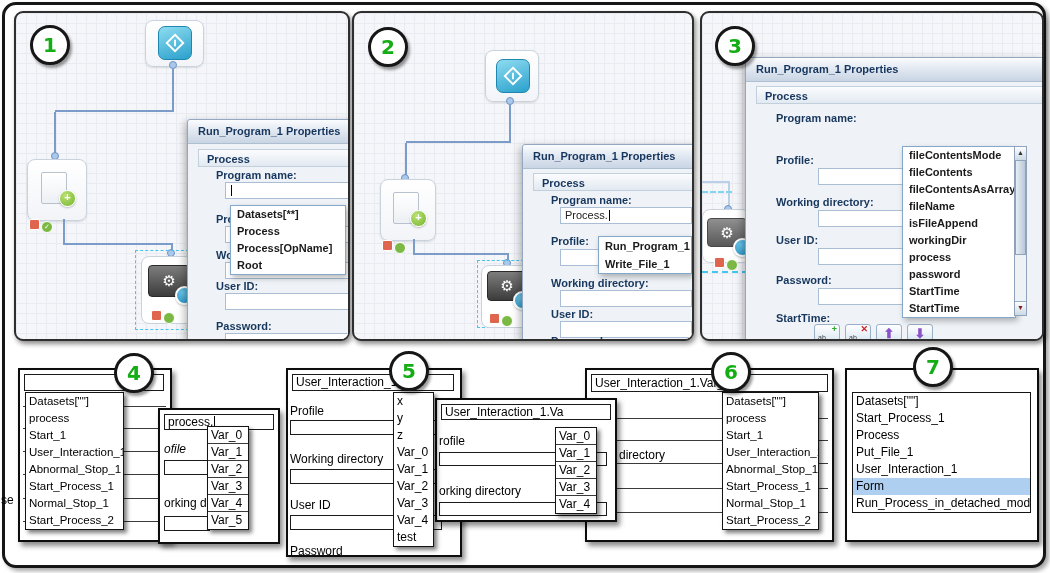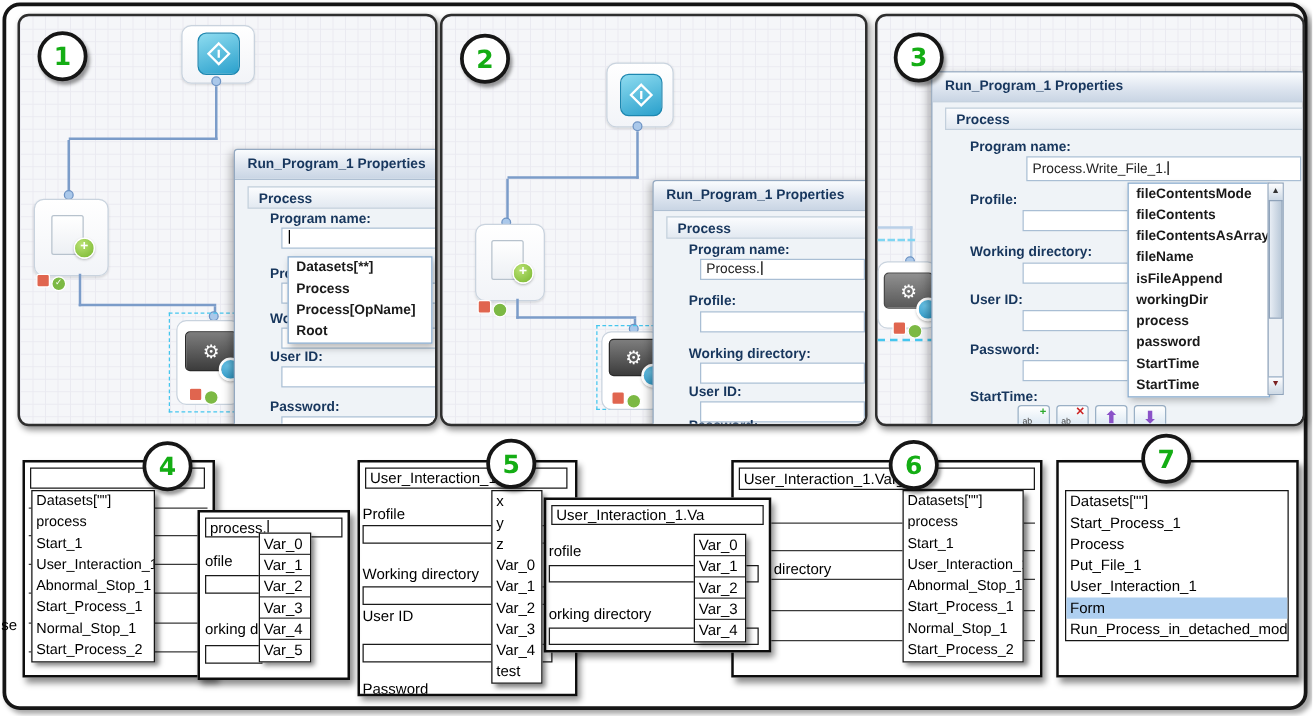--- a/index.html
+++ b/index.html
@@ -162,20 +162,25 @@
       <div class="mr" style="left:7px;top:47px;"></div>
       <div class="mg" style="left:19px;top:49px;"></div>
     </div>
     <div class="dlg" style="left:168px;top:131px;width:230px;height:196px;">
       <div class="dlg-title">Run_Program_1 Properties</div>
       <div class="sec" style="top:28px;">Process</div>
       <div class="flabel" style="left:28px;top:49px;">Program name:</div>
       <div class="finput" style="left:37px;top:62px;width:132px;"><span>Process.</span><span class="caret"></span></div>
       <div class="flabel" style="left:28px;top:90px;">Profile:</div>
       <div class="finput" style="left:37px;top:104px;width:132px;"></div>
+      <div class="ac tall" style="left:75px;top:91px;width:92px;">
+
+      <div class="ac-item">Run_Program_1</div>
+          <div class="ac-item">Write_File_1</div>
+        </div>
       <div class="flabel" style="left:28px;top:132px;">Working directory:</div>
       <div class="finput" style="left:37px;top:145px;width:132px;"></div>
       <div class="flabel" style="left:28px;top:163px;">User ID:</div>
       <div class="finput" style="left:37px;top:176px;width:132px;"></div>
       <div class="flabel" style="left:28px;top:190px;">Password:</div>
     </div>
     <div class="badge" style="left:14px;top:14px;">2</div>
   </div>
 
   <div class="panel" style="left:700px;top:11px;width:340px;height:326px;">
@@ -191,21 +196,20 @@
       <div class="bluedot" style="left:30px;top:28px;"></div>
     </div>
     <div class="mr" style="left:12px;top:244px;"></div>
     <div class="mg" style="left:24px;top:246px;"></div>
     <div class="dashc" style="left:0;top:258px;width:46px;border-top-color:#45c6ee;"></div>
 
     <div class="dlg" style="left:43px;top:44px;width:297px;height:282px;">
       <div class="dlg-title">Run_Program_1 Properties</div>
       <div class="sec" style="top:28px;">Process</div>
       <div class="flabel" style="left:30px;top:54px;">Program name:</div>
-      <div class="finput" style="left:75px;top:67px;width:220px;height:20px;line-height:18px;"><span>Process.Write_File_1.</span><span class="caret"></span></div>
       <div class="flabel" style="left:30px;top:96px;">Profile:</div>
       <div class="finput" style="left:72px;top:110px;width:85px;"></div>
       <div class="flabel" style="left:30px;top:138px;">Working directory:</div>
       <div class="finput" style="left:72px;top:152px;width:85px;"></div>
       <div class="flabel" style="left:30px;top:176px;">User ID:</div>
       <div class="finput" style="left:72px;top:190px;width:85px;"></div>
       <div class="flabel" style="left:30px;top:216px;">Password:</div>
       <div class="finput" style="left:72px;top:230px;width:85px;"></div>
       <div class="flabel" style="left:30px;top:254px;">StartTime:</div>
       <div class="tbar" style="left:68px;top:266px;">
@@ -261,42 +265,42 @@
       <div class="bitem">Start_1</div>
       <div class="bitem">User_Interaction_1</div>
       <div class="bitem">Abnormal_Stop_1</div>
       <div class="bitem">Start_Process_1</div>
       <div class="bitem">Normal_Stop_1</div>
       <div class="bitem">Start_Process_2</div>
     </div>
 
   <div class="bwin z2" style="left:158px;top:408px;width:118px;height:132px;">
     <div class="binput" style="left:4px;top:4px;width:110px;height:16px;"><span>process.</span><span class="caret"></span></div>
-    <div class="blabel" style="left:4px;top:32px;">ofile</div>
+    <div class="blabel" style="left:4px;top:32px;font-style:italic;">ofile</div>
     <div class="binput" style="left:4px;top:50px;width:46px;height:15px;"></div>
     <div class="blabel" style="left:4px;top:86px;">orking dire</div>
     <div class="binput" style="left:4px;top:106px;width:46px;height:15px;"></div>
   </div>
   <div class="blist sep" style="left:207px;top:426px;width:40px;">
 
   <div class="bitem">Var_0</div>
       <div class="bitem">Var_1</div>
       <div class="bitem">Var_2</div>
       <div class="bitem">Var_3</div>
       <div class="bitem">Var_4</div>
       <div class="bitem">Var_5</div>
     </div>
 
   <div class="bwin z1" style="left:286px;top:368px;width:172px;height:185px;">
     <div class="binput" style="left:4px;top:4px;width:162px;height:17px;"><span>User_Interaction_1.</span><span class="caret"></span></div>
     <div class="blabel" style="left:2px;top:34px;">Profile</div>
     <div class="binput" style="left:2px;top:50px;width:152px;height:15px;"></div>
     <div class="blabel" style="left:2px;top:82px;">Working directory</div>
     <div class="binput" style="left:2px;top:99px;width:152px;height:15px;"></div>
-    <div class="blabel" style="left:2px;top:116px;">User ID</div>
+    <div class="blabel" style="left:2px;top:128px;">User ID</div>
     <div class="binput" style="left:2px;top:145px;width:152px;height:15px;"></div>
     <div class="blabel" style="left:2px;top:174px;">Password</div>
   </div>
   <div class="blist" style="left:393px;top:392px;width:39px;">
 
   <div class="bitem">x</div>
       <div class="bitem">y</div>
       <div class="bitem">z</div>
       <div class="bitem">Var_0</div>
       <div class="bitem">Var_1</div>

